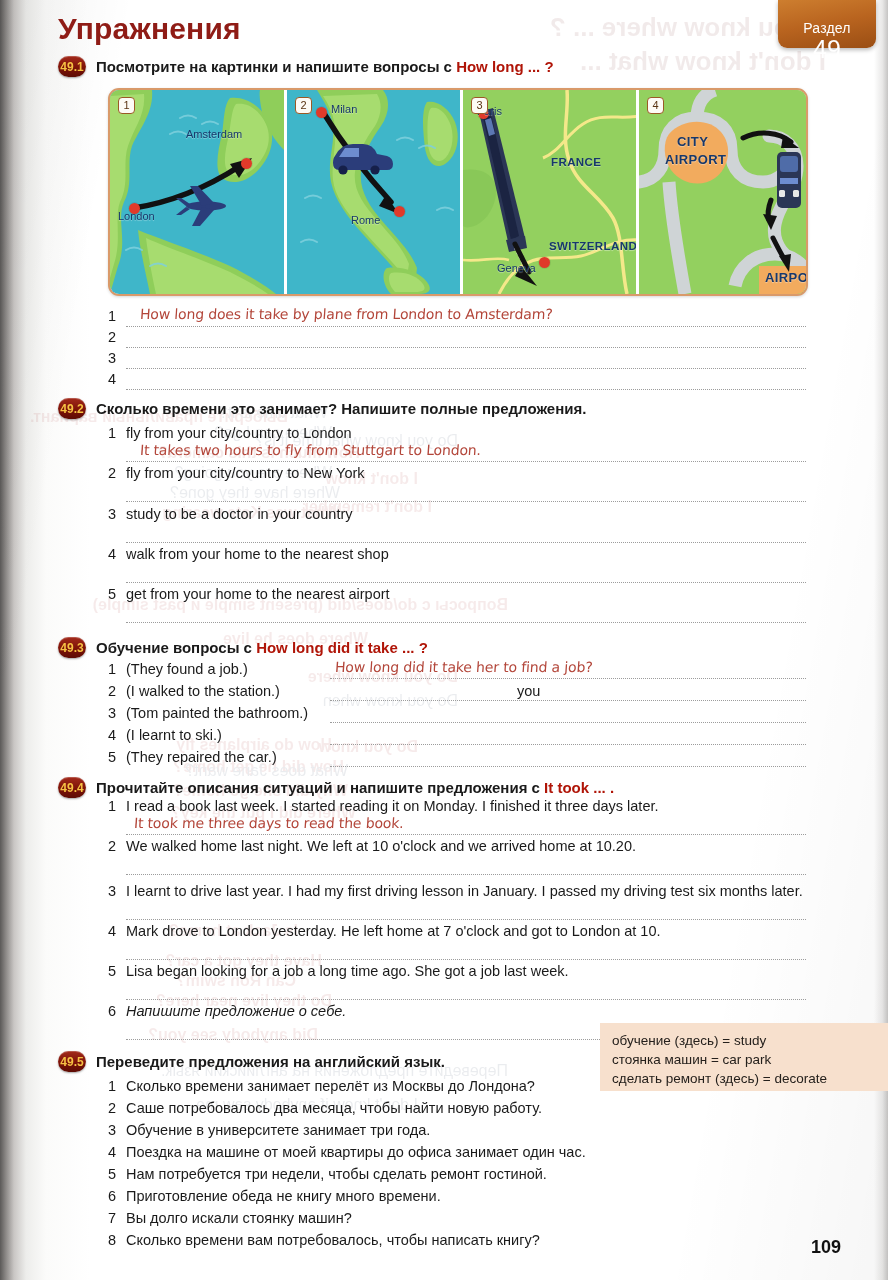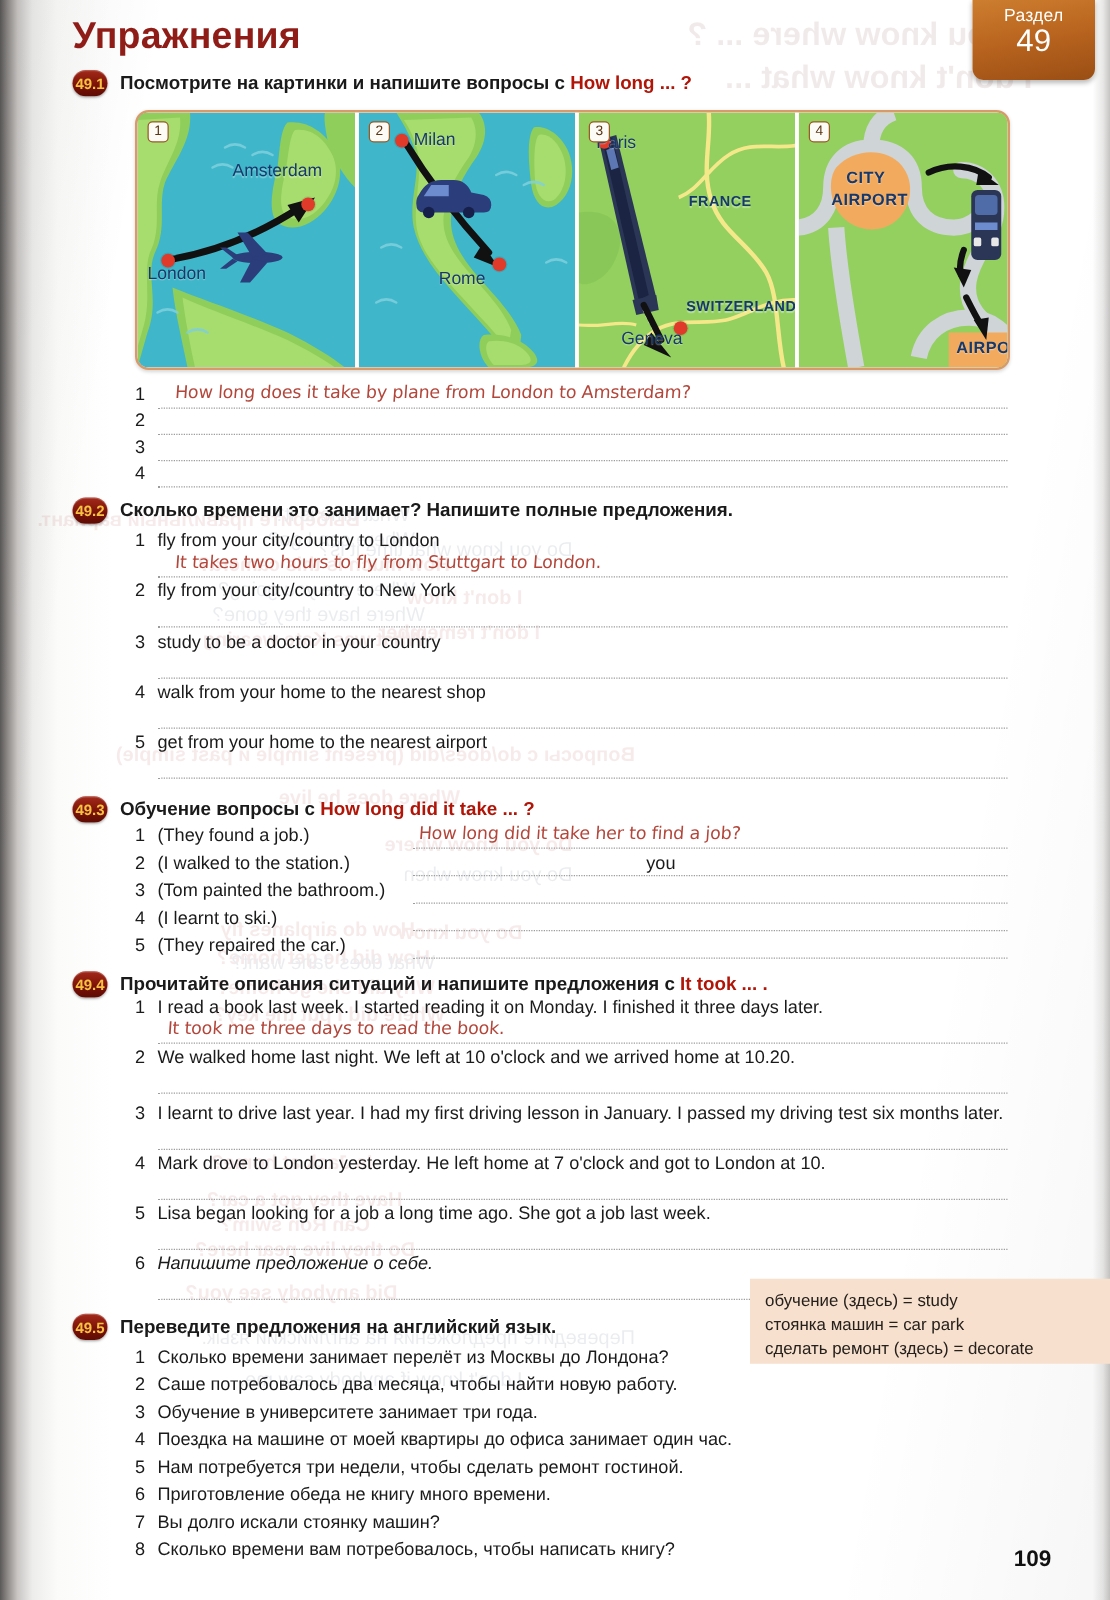--- a/index.html
+++ b/index.html
@@ -46,27 +46,27 @@
     position: absolute;
     white-space: nowrap;
   }
   .ghost.red { color: #9e1b1b; font-weight: bold; }
   .ghost.big { font-size: 26px; font-weight: bold; color: #6d1717; }
 
   
   #section-tab {
     position: absolute;
     right: 12px; top: 0;
-    width: 98px; height: 64px;
+    width: 98px; height: 48px;
     border-radius: 0 0 9px 9px;
     background: linear-gradient(170deg, #cd7e2f 0%, #b9641f 48%, #9a4e14 100%);
     box-shadow: 0 2px 4px rgba(0,0,0,0.28);
     color: #fff;
     text-align: center;
-    padding-top: 4px;
+    padding-top: 20px;
   }
   #section-tab .lbl { font-size: 14px; letter-spacing: .2px; }
   #section-tab .num { font-size: 25px; line-height: 26px; font-weight: 400; }
 
   
   #heading {
     position: absolute;
     left: 58px; top: 12px;
     font-size: 30px;
     font-weight: bold;
@@ -134,21 +134,21 @@
     color: #5a3413;
     font-size: 11px;
     line-height: 15px;
     text-align: center;
     z-index: 6;
   }
 
   .maplabel {
     position: absolute;
     color: #17386b;
-    font-size: 14px;
+    font-size: 11px;
     z-index: 5;
     white-space: nowrap;
     text-shadow: 0 1px 1px rgba(255,255,255,0.4);
   }
   .maplabel.sm { font-size: 11.5px; font-weight: bold; letter-spacing: .4px; }
   .dot {
     position: absolute;
     width: 11px; height: 11px;
     border-radius: 50%;
     background: #e03a2a;

